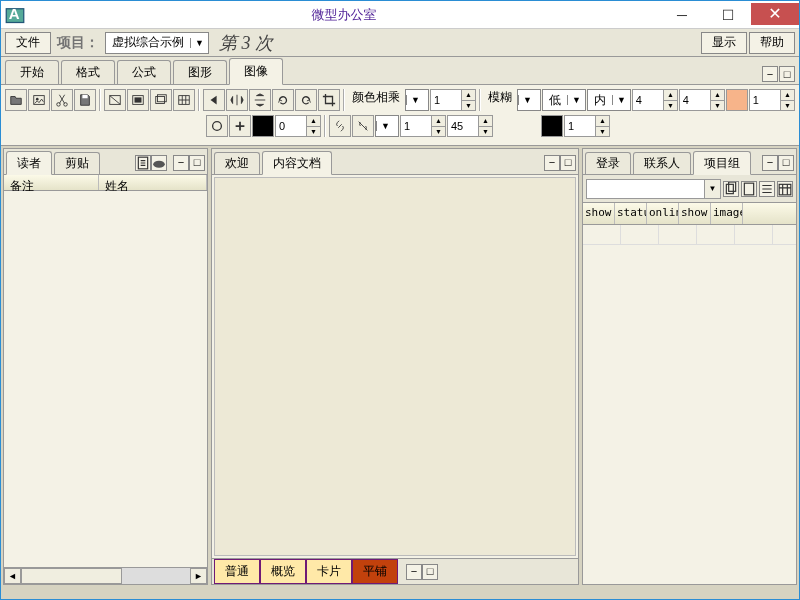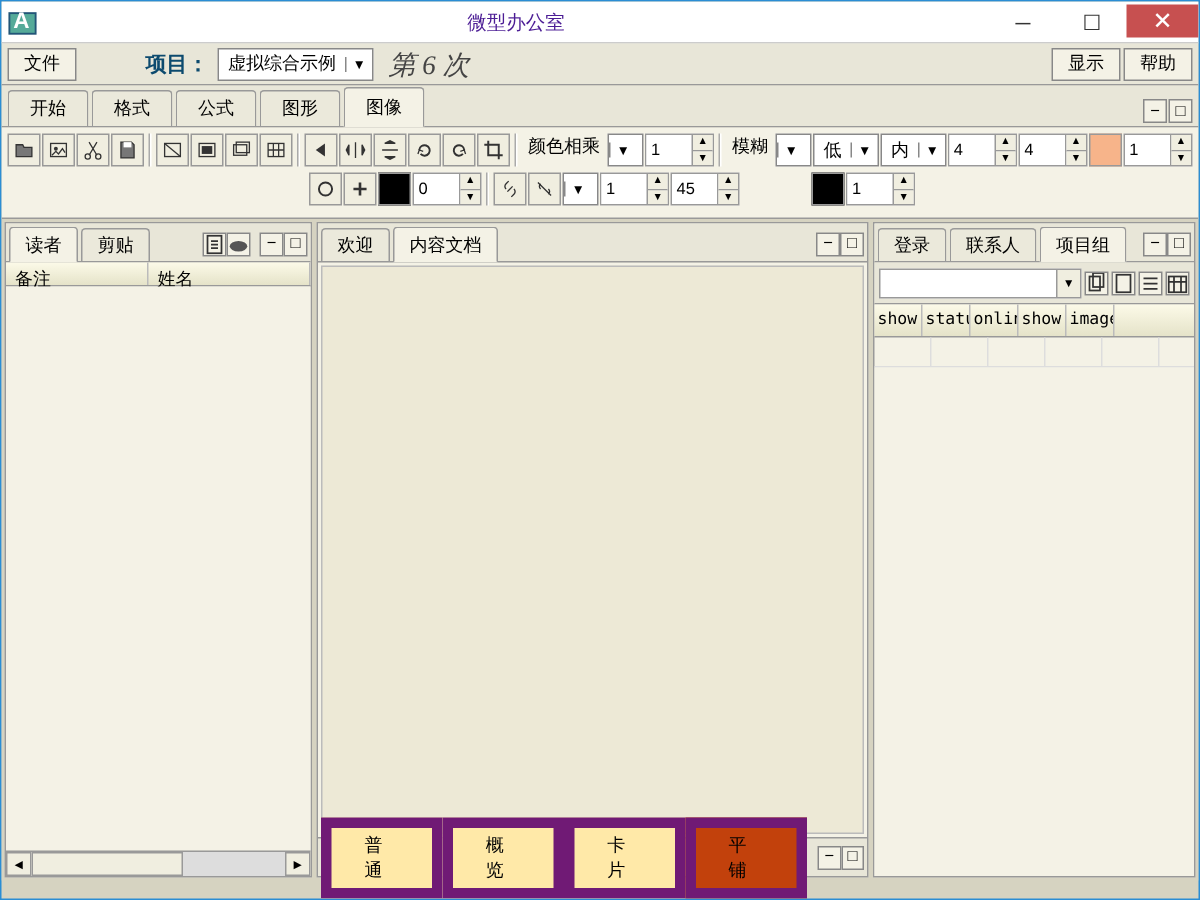--- a/index.html
+++ b/index.html
@@ -5,21 +5,21 @@
 * { box-sizing: border-box; margin: 0; padding: 0; font-family: "Microsoft YaHei", SimSun, sans-serif; font-size: 12px; }
 body { background: #d6d3c1; width: 800px; height: 600px; overflow: hidden; border: 1px solid #2a8dd4; }
 .titlebar { height: 28px; background: #fff; display: flex; align-items: center; border-bottom: 1px solid #ccc; }
 .titlebar .icon { width: 20px; height: 20px; margin: 0 4px; display: flex; align-items: center; justify-content: center; }
 .titlebar .title { flex: 1; text-align: center; font-size: 13px; color: #4c1d95; }
 .winbtns { display: flex; }
 .winbtn { width: 46px; height: 24px; display: flex; align-items: center; justify-content: center; font-size: 14px; color: #333; }
 .winbtn.close { background: #c75050; color: #fff; width: 48px; height: 22px; font-size: 16px; }
 .toolbar1 { height: 28px; background: #e8e6d8; border-bottom: 1px solid #999; display: flex; align-items: center; padding: 0 4px; gap: 2px; }
 .btn { background: #f4f2e6; border: 1px solid #888; padding: 2px 10px; height: 22px; display: flex; align-items: center; cursor: pointer; }
-.proj-label { color: #0c4a6e; font-weight: bold; padding: 0 4px; font-size: 14px; margin-left: 40px; }
+.proj-label { color: #737373; font-weight: bold; padding: 0 4px; font-size: 14px; }
 .combo { display: flex; align-items: center; border: 1px solid #888; background: #fff; height: 22px; }
 .combo span { padding: 0 6px; }
 .combo .arrow { border-left: 1px solid #888; padding: 0 4px; font-size: 9px; }
 .iteration { font-family: "KaiTi", serif; font-size: 18px; font-style: italic; color: #444; margin-left: 8px; }
 .spacer { flex: 1; }
 .tabs { display: flex; background: #e8e6d8; border-bottom: 1px solid #999; height: 28px; align-items: flex-end; padding-left: 4px; }
 .tab { padding: 4px 14px; border: 1px solid #999; border-bottom: none; background: #ebe9db; margin-right: 2px; cursor: pointer; border-radius: 3px 3px 0 0; height: 24px; display: flex; align-items: center; }
 .tab.active { background: #f4f2e6; height: 27px; position: relative; z-index: 2; border-bottom: 1px solid #f4f2e6; margin-bottom: -1px; }
 .tabfill { flex: 1; }
 .tabbtns { display: flex; align-items: center; gap: 1px; padding-right: 4px; padding-bottom: 2px; }
@@ -46,21 +46,21 @@
 .panel-tabs .tab.active { height: 24px; }
 .theader { display: flex; border-bottom: 1px solid #999; background: linear-gradient(#fcfae8, #e5e3c9); height: 16px; }
 .theader div { padding: 3px 6px; border-right: 1px solid #bbb; }
 .content { flex: 1; background: #f4f2e6; }
 .content.mid { background: #ede9d6; border: 1px solid #bbb; margin: 2px; }
 .hscroll { height: 17px; background: #e8e6d8; border-top: 1px solid #999; display: flex; }
 .hscroll .sbtn { width: 17px; border: 1px solid #999; background: #f0eee0; display: flex; align-items: center; justify-content: center; font-size: 9px; }
 .hscroll .track { flex: 1; background: #ddd; position: relative; }
 .hscroll .thumb { position: absolute; left: 0; width: 60%; height: 100%; background: #f0eee0; border: 1px solid #999; }
 .bottom-tabs { display: flex; align-items: center; height: 26px; padding: 2px; gap: 0; border-top: 1px solid #999; background: #e8e6d8; }
-.btab { padding: 3px 22px; border: 7px solid #701a75; background: #ffe9a8; cursor: pointer; }
+.btab { padding: 3px 10px; border: 1px solid #701a75; background: #ffe9a8; cursor: pointer; }
 .btab.active { background: #c2410c; }
 .filter-row { display: flex; align-items: center; padding: 3px; gap: 2px; border-bottom: 1px solid #999; background: #e8e6d8; height: 28px; }
 .filter-combo { flex: 1; border: 1px solid #999; background: #fff; height: 20px; display: flex; }
 .filter-combo .arrow { width: 16px; border-left: 1px solid #999; display: flex; align-items: center; justify-content: center; font-size: 8px; background: #f0eee0; }
 .grid-head { display: flex; background: linear-gradient(#fcfae8, #e5e3c9); border-bottom: 1px solid #999; height: 22px; }
 .grid-head div { width: 32px; padding: 3px 2px; border-right: 1px solid #bbb; font-family: monospace; font-size: 11px; overflow: hidden; white-space: nowrap; }
 .grid-row { display: flex; height: 20px; border-bottom: 1px solid #ddd; }
 .grid-row div { width: 38px; border-right: 1px solid #ddd; }
 </style>
 </head>
@@ -81,21 +81,21 @@
   </div>
 </div>
 
 <div class="toolbar1">
   <div class="btn">文件</div>
   <span class="proj-label">项目：</span>
   <div class="combo">
     <span>虚拟综合示例</span>
     <span class="arrow">▼</span>
   </div>
-  <span class="iteration">第 6 次</span>
+  <span class="iteration">第 3 次</span>
   <div class="spacer"></div>
   <div class="btn">显示</div>
   <div class="btn">帮助</div>
 </div>
 
 <div class="tabs">
   <div class="tab">开始</div>
   <div class="tab">格式</div>
   <div class="tab">公式</div>
   <div class="tab">图形</div>

